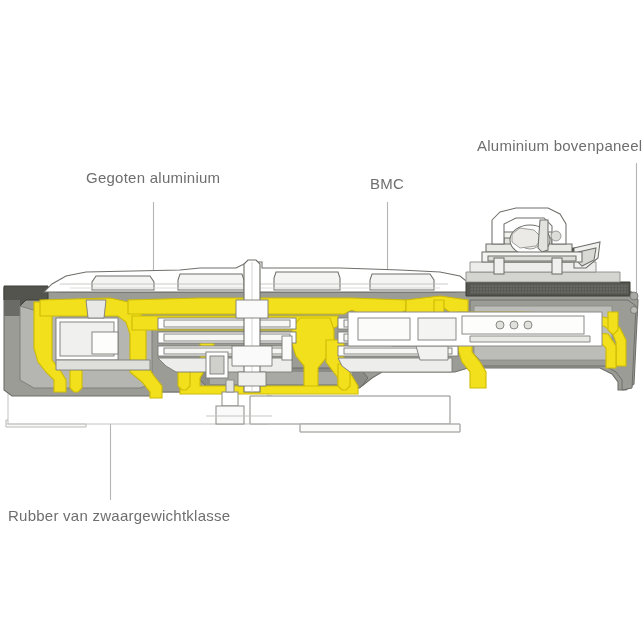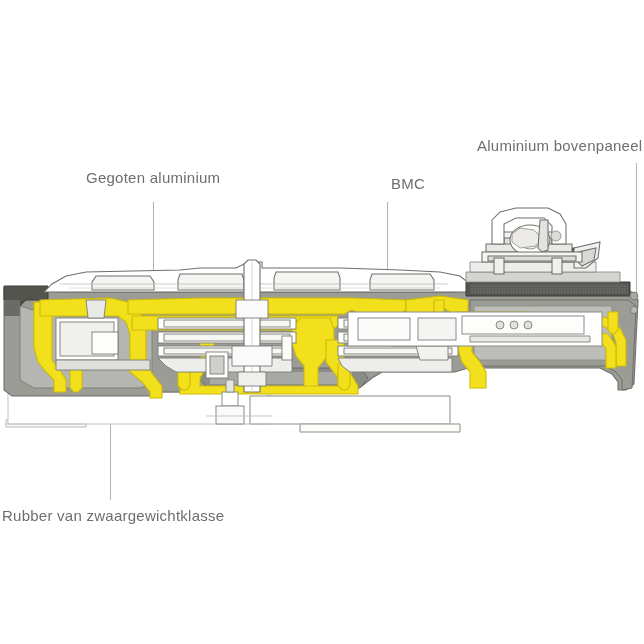--- a/index.html
+++ b/index.html
@@ -24,23 +24,23 @@
   .callout-label {
     position: absolute;
     font-family: "Liberation Sans", sans-serif;
     font-size: 15px;
     letter-spacing: 0.25px;
     color: #6e6e6e;
     white-space: nowrap;
     line-height: 1;
   }
   #lbl-gegoten { left: 86px;  top: 170px; }
-  #lbl-bmc     { left: 391px; top: 176px; }
+  #lbl-bmc     { left: 370px; top: 176px; }
   #lbl-alupan  { left: 477px; top: 138px; }
-  #lbl-rubber  { left: 2px;   top: 508px; }
+  #lbl-rubber  { left: 8px;   top: 508px; }
 
   #svg-diagram {
     position: absolute;
     left: 0; top: 0;
     width: 644px;
     height: 644px;
     display: block;
   }
 </style>
 </head>

